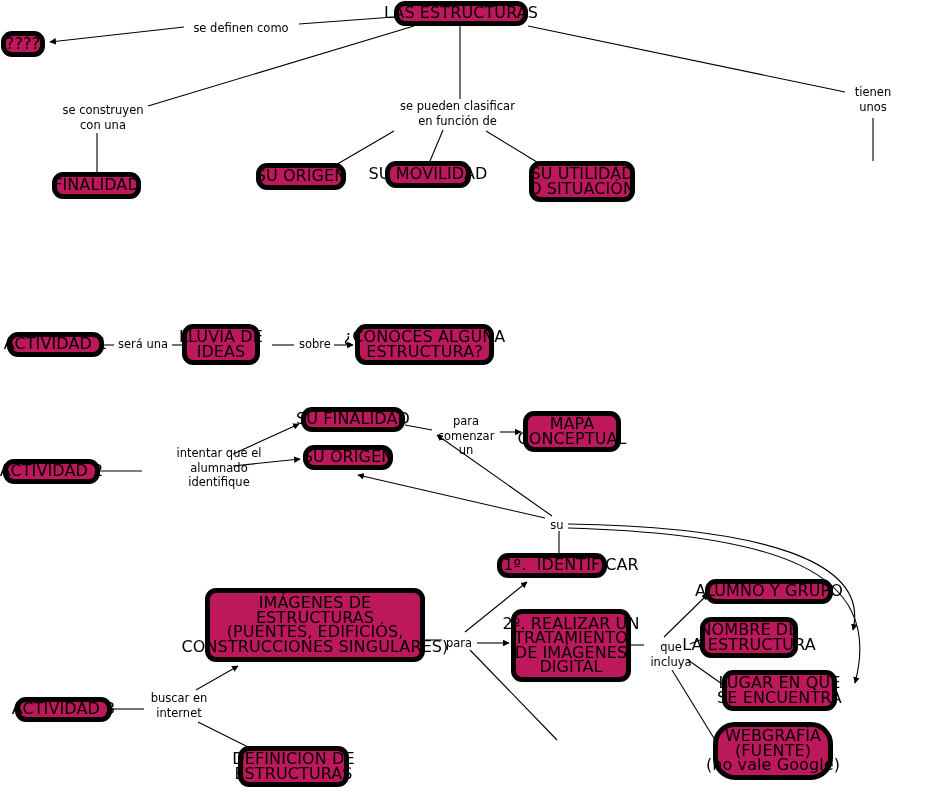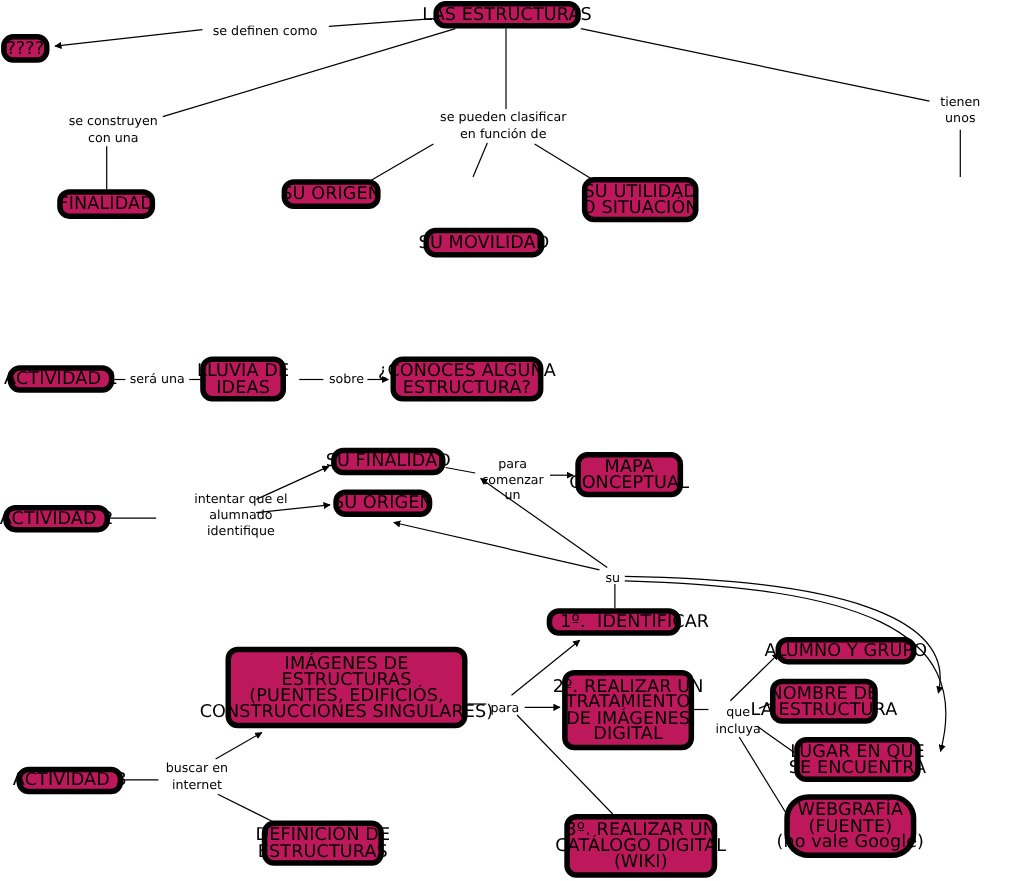--- a/index.html
+++ b/index.html
@@ -127,41 +127,38 @@
 
       <path d="M 672 670 L 720 748"></path>
 
     </g>
   </svg>
 
   <div class="node" style="left: 1px; top: 31px; width: 44px; height: 26px;">????</div>
   <div class="node" style="left: 394px; top: 1px; width: 134px; height: 25px;">LAS ESTRUCTURAS</div>
   <div class="node" style="left: 52px; top: 172px; width: 89px; height: 27px;">FINALIDAD</div>
   <div class="node" style="left: 256px; top: 163px; width: 90px; height: 27px;">SU ORIGEN</div>
-  <div class="node" style="left: 385px; top: 161px; width: 110px; height: 27px; margin-top: 46px;">SU MOVILIDAD</div>
+  <div class="node" style="left: 385px; top: 161px; width: 86px; height: 27px;">SU MOVILIDAD</div>
   <div class="node" style="left: 529px; top: 161px; width: 106px; height: 41px;">SU UTILIDAD
 O SITUACIÓN</div>
   <div class="node" style="left: 7px; top: 332px; width: 97px; height: 25px;">ACTIVIDAD 1</div>
   <div class="node" style="left: 182px; top: 324px; width: 78px; height: 41px;">LLUVIA DE
 IDEAS</div>
   <div class="node" style="left: 355px; top: 324px; width: 139px; height: 41px;">¿CONOCES ALGUNA
 ESTRUCTURA?</div>
   <div class="node" style="left: 3px; top: 459px; width: 97px; height: 25px;">ACTIVIDAD 2</div>
   <div class="node" style="left: 301px; top: 407px; width: 104px; height: 25px;">SU FINALIDAD</div>
   <div class="node" style="left: 303px; top: 445px; width: 90px; height: 25px;">SU ORIGEN</div>
   <div class="node" style="left: 523px; top: 411px; width: 98px; height: 41px;">MAPA
 CONCEPTUAL</div>
-  <div class="node" style="left: 497px; top: 553px; width: 122px; height: 25px; padding-left: 38px;">1º.  IDENTIFICAR</div>
+  <div class="node" style="left: 497px; top: 553px; width: 110px; height: 25px; padding-left: 38px;">1º.  IDENTIFICAR</div>
   <div class="node" style="left: 511px; top: 609px; width: 120px; height: 73px;">2º. REALIZAR UN
 TRATAMIENTO
 DE IMÁGENES
 DIGITAL</div>
-  <div class="node" style="left: 513px; top: 740px; width: 139px; height: 58px;">3º. REALIZAR UN
-CATÁLOGO DIGITAL
-(WIKI)</div>
   <div class="node" style="left: 15px; top: 697px; width: 97px; height: 25px;">ACTIVIDAD 3</div>
   <div class="node" style="left: 205px; top: 588px; width: 220px; height: 74px;">IMÁGENES DE
 ESTRUCTURAS
 (PUENTES, EDIFICIÓS,
 CONSTRUCCIONES SINGULARES)</div>
   <div class="node" style="left: 238px; top: 746px; width: 111px; height: 41px;">DEFINICIÓN DE
 ESTRUCTURAS</div>
   <div class="node" style="left: 705px; top: 579px; width: 128px; height: 25px;">ALUMNO Y GRUPO</div>
   <div class="node" style="left: 700px; top: 617px; width: 98px; height: 41px;">NOMBRE DE
 LA ESTRUCTURA</div>

